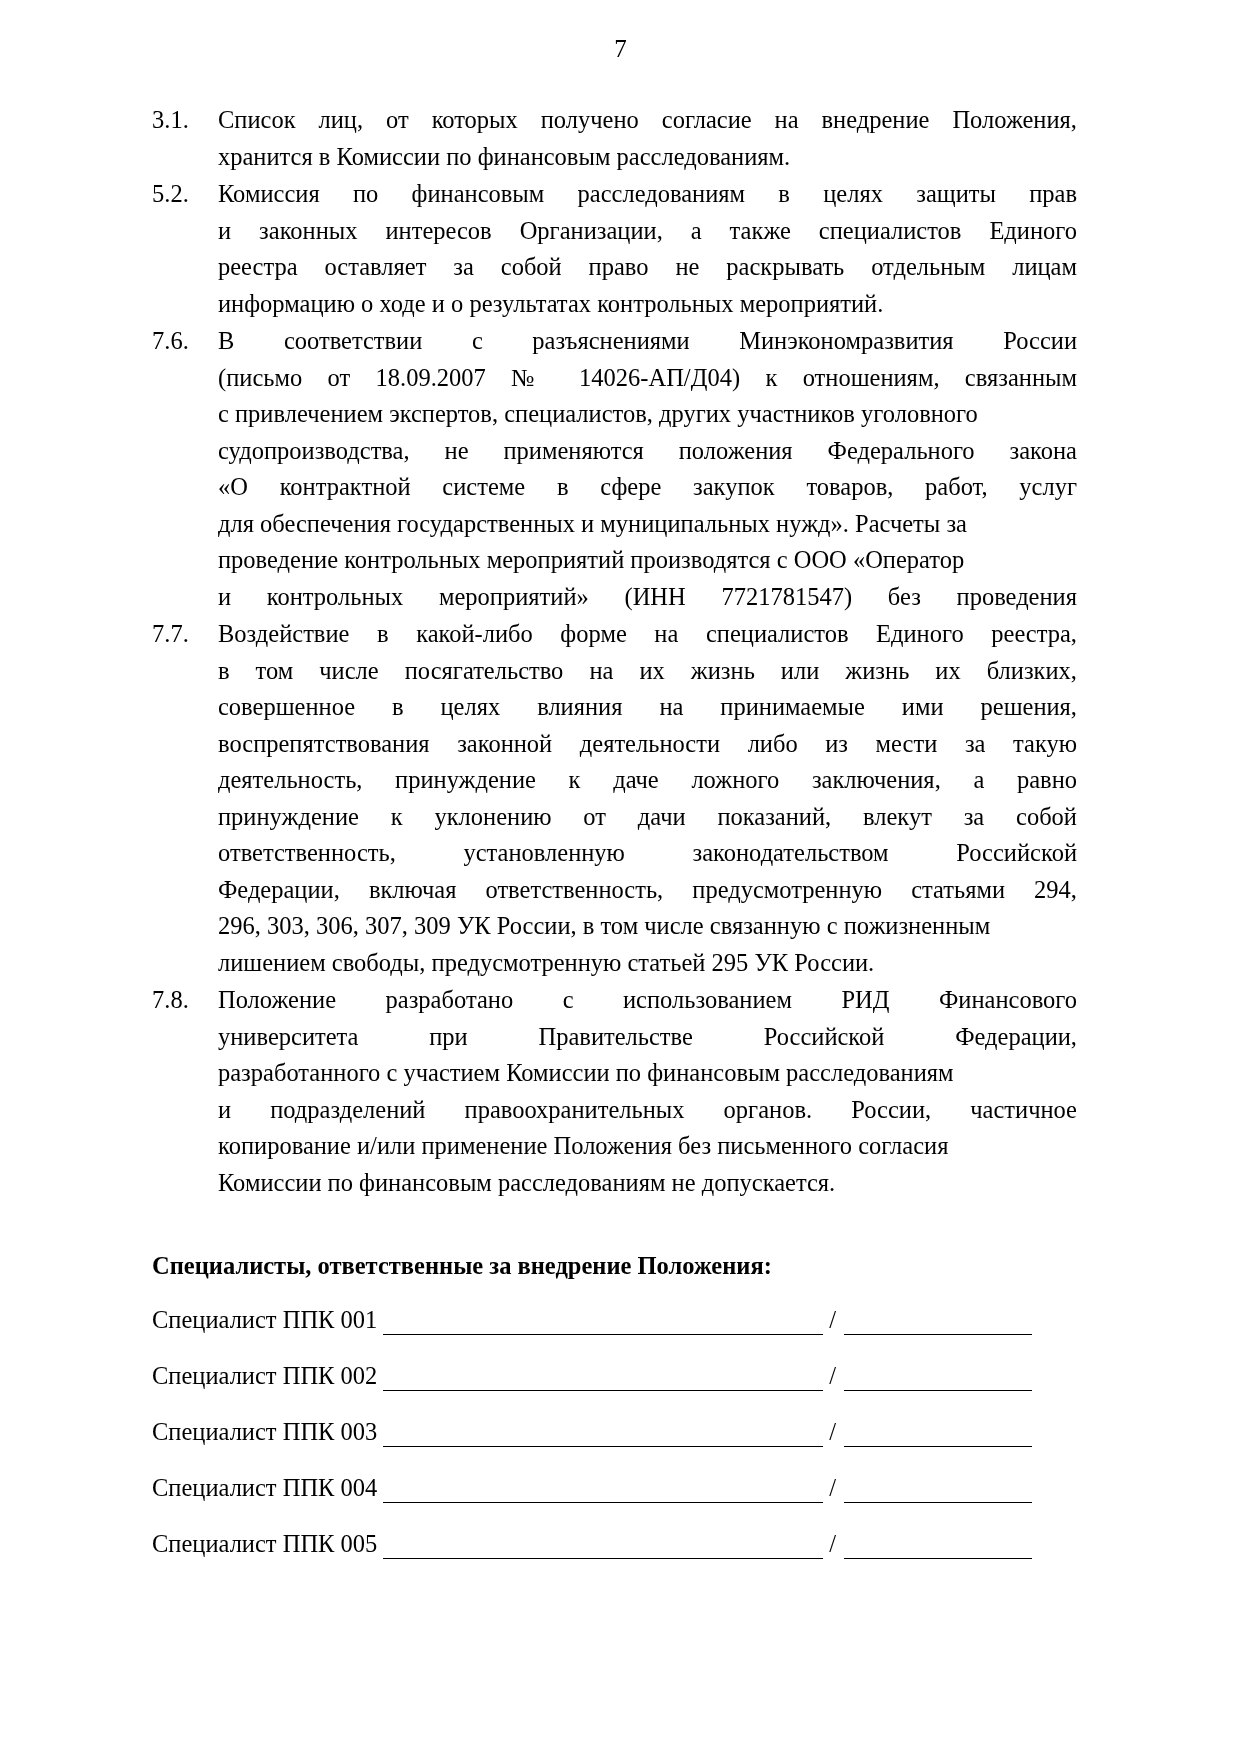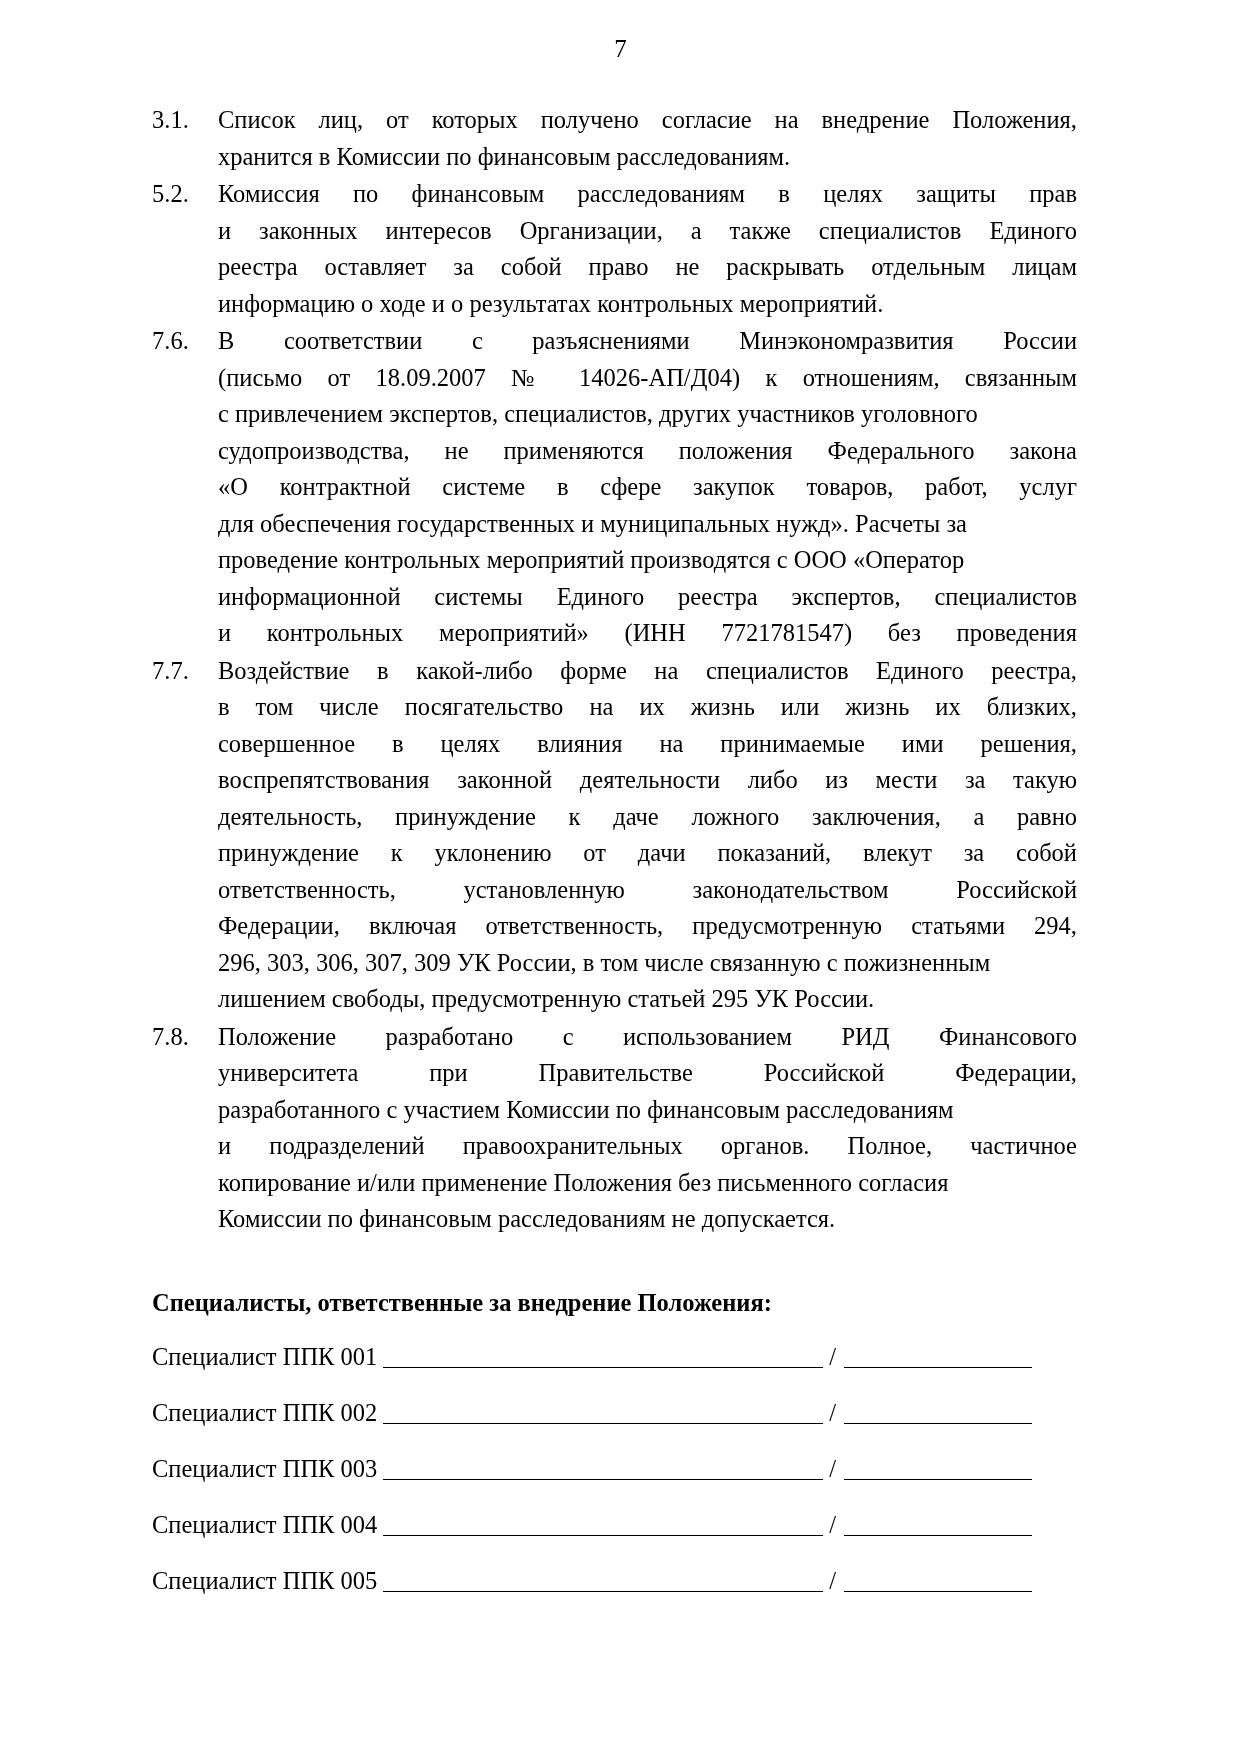--- a/index.html
+++ b/index.html
@@ -71,21 +71,21 @@
     margin-top: 48px;
     font-size: 24.5px;
     font-weight: bold;
     line-height: 34px;
   }
   .sign-list {
     margin-top: 22px;
   }
   .sign-row {
     display: flex;
-    align-items: center;
+    align-items: flex-end;
     font-size: 24.5px;
     line-height: 30px;
     margin-bottom: 26px;
     white-space: nowrap;
   }
   .sign-label {
     flex: 0 0 auto;
     padding-right: 4px;
   }
   .sign-line-long {
@@ -136,21 +136,20 @@
     <div class="clause">
       <div class="clause-num">7.6.</div>
       <div class="clause-body">
         <span class="ln">В соответствии с разъяснениями Минэкономразвития России</span>
         <span class="ln">(письмо от 18.09.2007 № 14026-АП/Д04) к отношениям, связанным</span>
         <span class="ln nojust">с привлечением экспертов, специалистов, других участников уголовного</span>
         <span class="ln">судопроизводства, не применяются положения Федерального закона</span>
         <span class="ln">«О контрактной системе в сфере закупок товаров, работ, услуг</span>
         <span class="ln nojust">для обеспечения государственных и муниципальных нужд». Расчеты за</span>
         <span class="ln nojust">проведение контрольных мероприятий производятся с ООО «Оператор</span>
-        <span class="ln">информационной системы Единого реестра экспертов, специалистов</span>
         <span class="ln">и контрольных мероприятий» (ИНН 7721781547) без проведения</span>
       </div>
     </div>
 
     <div class="clause">
       <div class="clause-num">7.7.</div>
       <div class="clause-body">
         <span class="ln">Воздействие в какой-либо форме на специалистов Единого реестра,</span>
         <span class="ln">в том числе посягательство на их жизнь или жизнь их близких,</span>
         <span class="ln">совершенное в целях влияния на принимаемые ими решения,</span>
@@ -163,21 +162,21 @@
         <span class="ln last">лишением свободы, предусмотренную статьей 295 УК России.</span>
       </div>
     </div>
 
     <div class="clause">
       <div class="clause-num">7.8.</div>
       <div class="clause-body">
         <span class="ln">Положение разработано с использованием РИД Финансового</span>
         <span class="ln">университета при Правительстве Российской Федерации,</span>
         <span class="ln nojust">разработанного с участием Комиссии по финансовым расследованиям</span>
-        <span class="ln">и подразделений правоохранительных органов. Полное, частичное</span>
+        <span class="ln">и подразделений правоохранительных органов. России, частичное</span>
         <span class="ln nojust">копирование и/или применение Положения без письменного согласия</span>
         <span class="ln last">Комиссии по финансовым расследованиям не допускается.</span>
       </div>
     </div>
 
     <div class="sign-heading">Специалисты, ответственные за внедрение Положения:</div>
 
     <div class="sign-list">
 
       <div class="sign-row">

